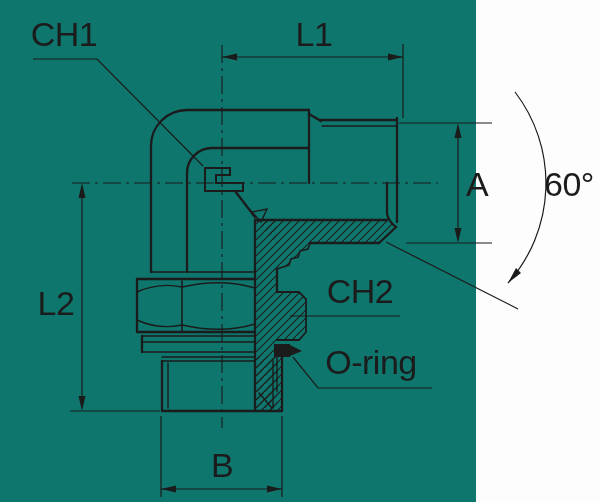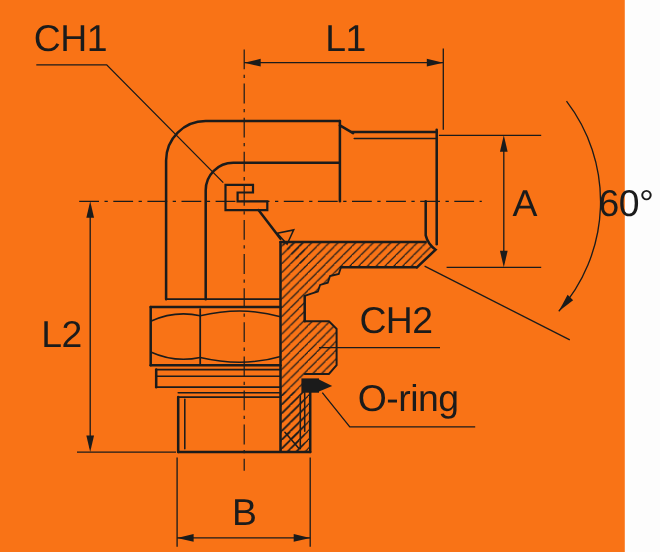--- a/index.html
+++ b/index.html
@@ -2,21 +2,21 @@
 <html><head>
 <meta charset="utf-8">
 <style>
   html,body{margin:0;padding:0;}
   body{
     width:600px;height:502px;
     background:#fdfdfd;
     font-family:"Liberation Sans", sans-serif;
     overflow:hidden;
   }
-  .stage{position:relative;width:568px;height:502px;background:#f97316;}
+  .stage{position:relative;width:476px;height:502px;background:#0f766e;}
   svg{display:block;}
   text{
     font-family:"Liberation Sans", sans-serif;
     font-size:34px;
     letter-spacing:-0.5px;
     fill:#1b1b1b;
   }
 </style>
 </head>
 <body>

